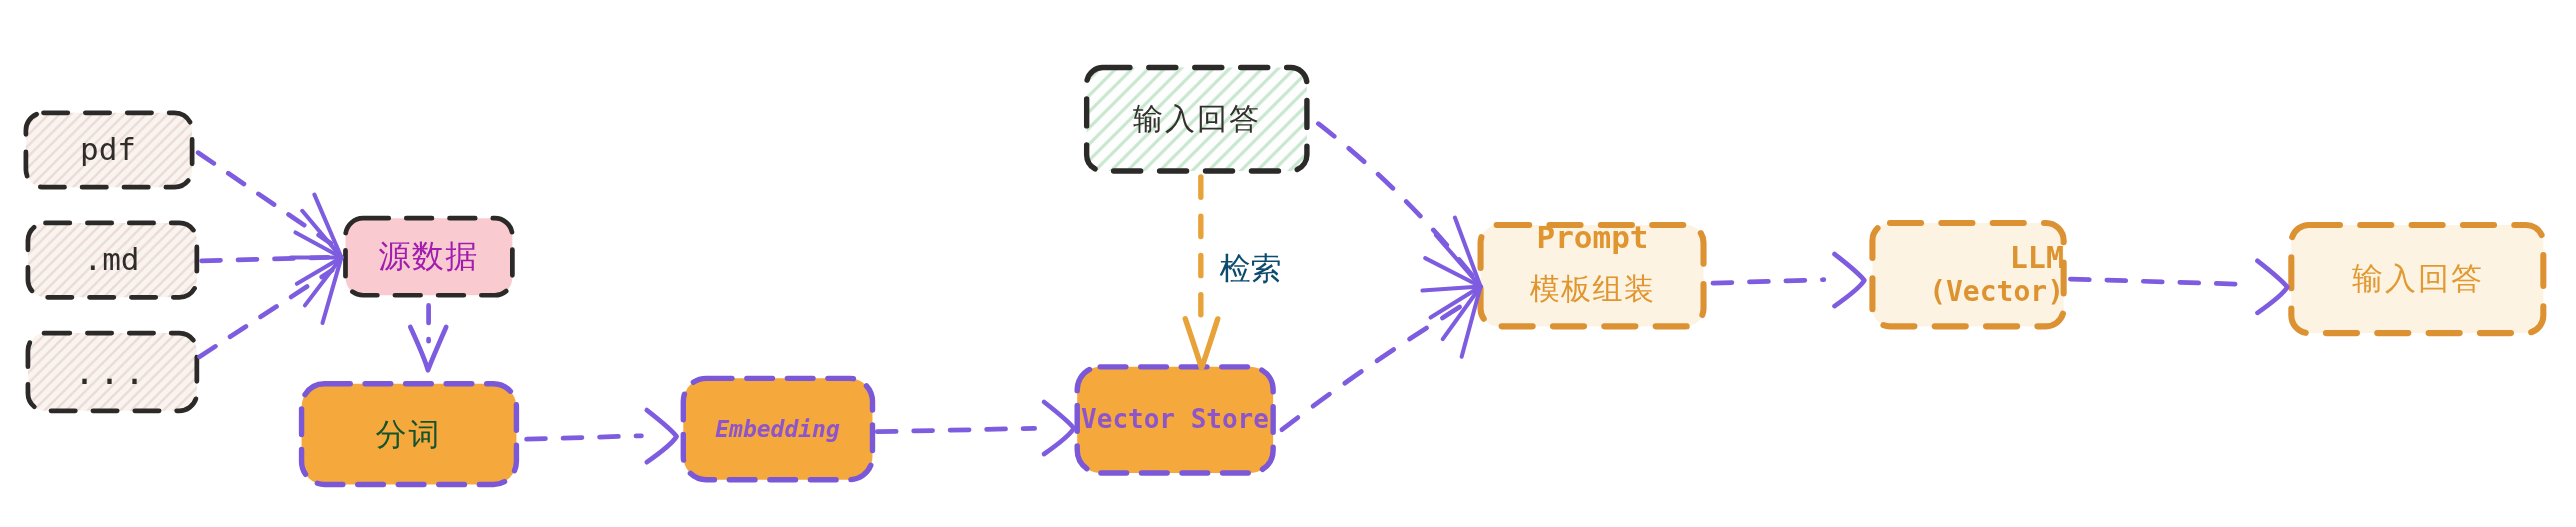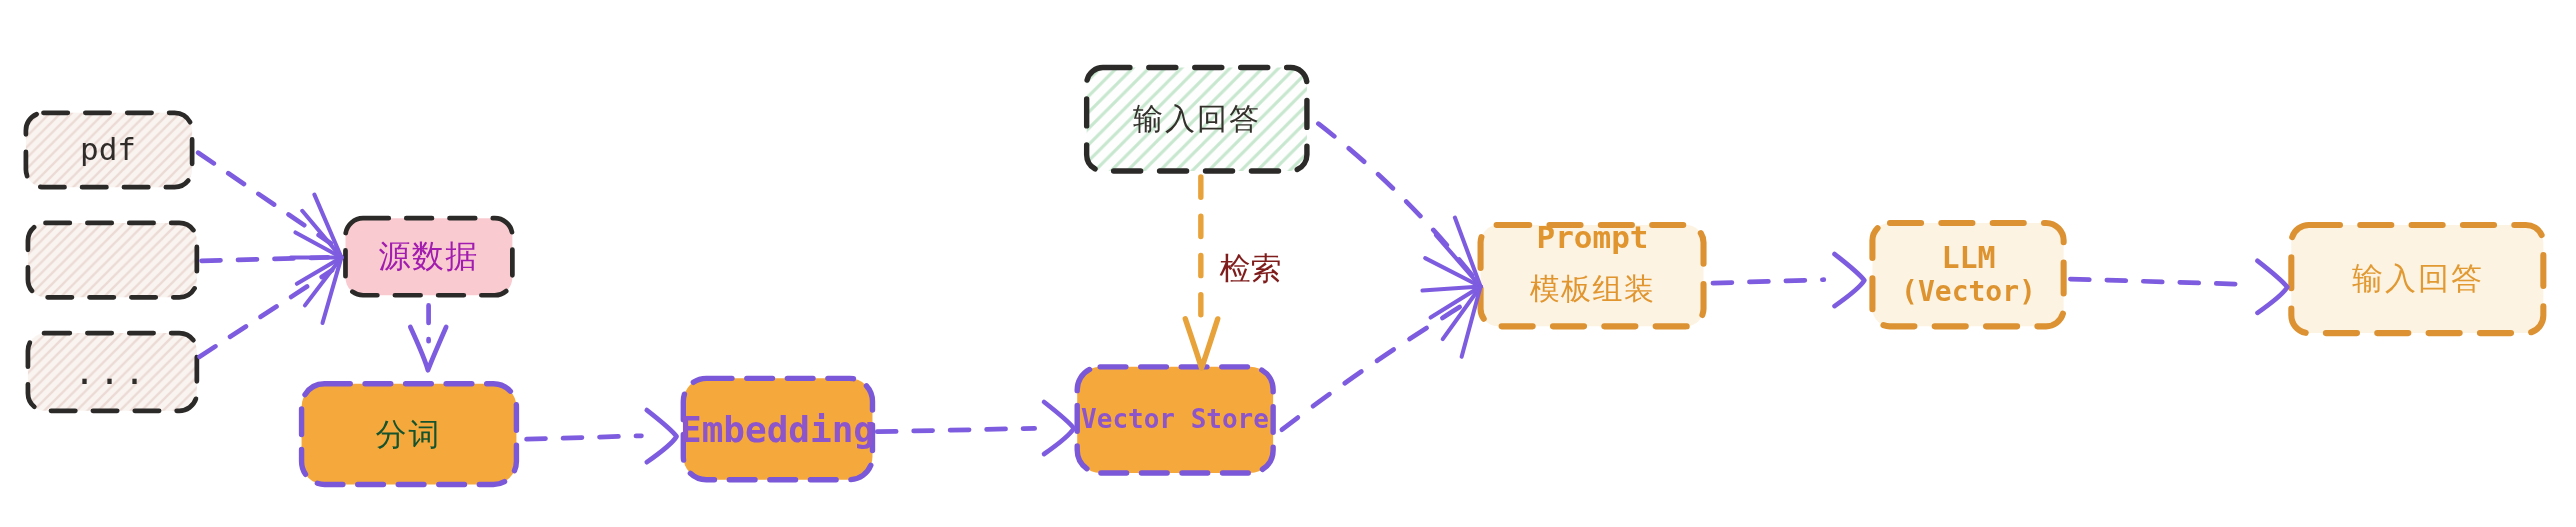--- a/index.html
+++ b/index.html
@@ -118,41 +118,42 @@
     </g>
 
     <g stroke="#7e5ce0" fill="none" stroke-linecap="round" stroke-linejoin="round">
       <path d="M3063 413 L3326 421" stroke-width="7" stroke-dasharray="28 26"></path>
       <path d="M3340 386 Q 3377 415 3384 425 Q 3377 437 3340 463" stroke-width="7"></path>
     </g>
   </svg>
 
   <div class="lbl mono dark" style="left:25px;top:113px;width:166px;height:74px;font-size:31px;">pdf</div>
 
+  <div class="lbl mono dark" style="left:27px;top:223px;width:169px;height:74px;font-size:31px;">.md</div>
 
   <div class="lbl mono dark" style="left:27px;top:333px;width:169px;height:78px;font-size:35px;letter-spacing:4px;">...</div>
 
   <div class="lbl brown" style="left:345px;top:218px;width:167px;height:77px;font-size:32px;letter-spacing:1.4px;">源数据</div>
 
   <div class="lbl dark" style="left:1087px;top:68px;width:220px;height:103px;font-size:30px;letter-spacing:2px;color:#34312c;">输入回答</div>
 
   <div class="lbl purplecjk" style="left:301px;top:384px;width:215px;height:101px;font-size:31px;letter-spacing:2px;">分词</div>
 
-  <div class="lbl mono purpletxt" style="left:683px;top:379px;width:189px;height:101px;font-size:36px;">Embedding</div>
+  <div class="lbl mono purpletxt" style="left:683px;top:379px;width:189px;height:101px;font-size:23px;font-style:italic;">Embedding</div>
 
   <div class="lbl mono purpletxt" style="left:1077px;top:367px;width:196px;height:106px;font-size:26px;">Vector Store</div>
 
   <div class="lbl orangetxt" style="left:1481px;top:213px;width:223px;height:101px;font-size:30px;gap:16px;">
     <span class="mono" style="font-weight:bold;font-size:31px;">Prompt</span>
     <span style="letter-spacing:1.4px;">模板组装</span>
   </div>
 
-  <div class="lbl orangetxt" style="left:1873px;top:223px;width:191px;height:103px;font-size:28px;color:#dd9430;">
+  <div class="lbl orangetxt" style="left:1873px;top:223px;width:191px;height:103px;font-size:28px;color:#dd9430;align-items:flex-end;">
     <span class="mono" style="font-weight:bold;font-size:30px;">LLM</span>
     <span class="mono" style="font-weight:bold;">(Vector)</span>
   </div>
 
   <div class="lbl orangetxt" style="left:2292px;top:225px;width:252px;height:108px;font-size:31px;letter-spacing:2px;color:#e19a33;">输入回答</div>
 
-  <div class="lbl" style="left:1210px;top:249px;width:81px;height:39px;font-size:31px;color:#7f1d1d;">检索</div>
+  <div class="lbl" style="left:1210px;top:249px;width:81px;height:39px;font-size:31px;color:#0c4a6e;">检索</div>
 
 </div>
 
 
 </body></html>

